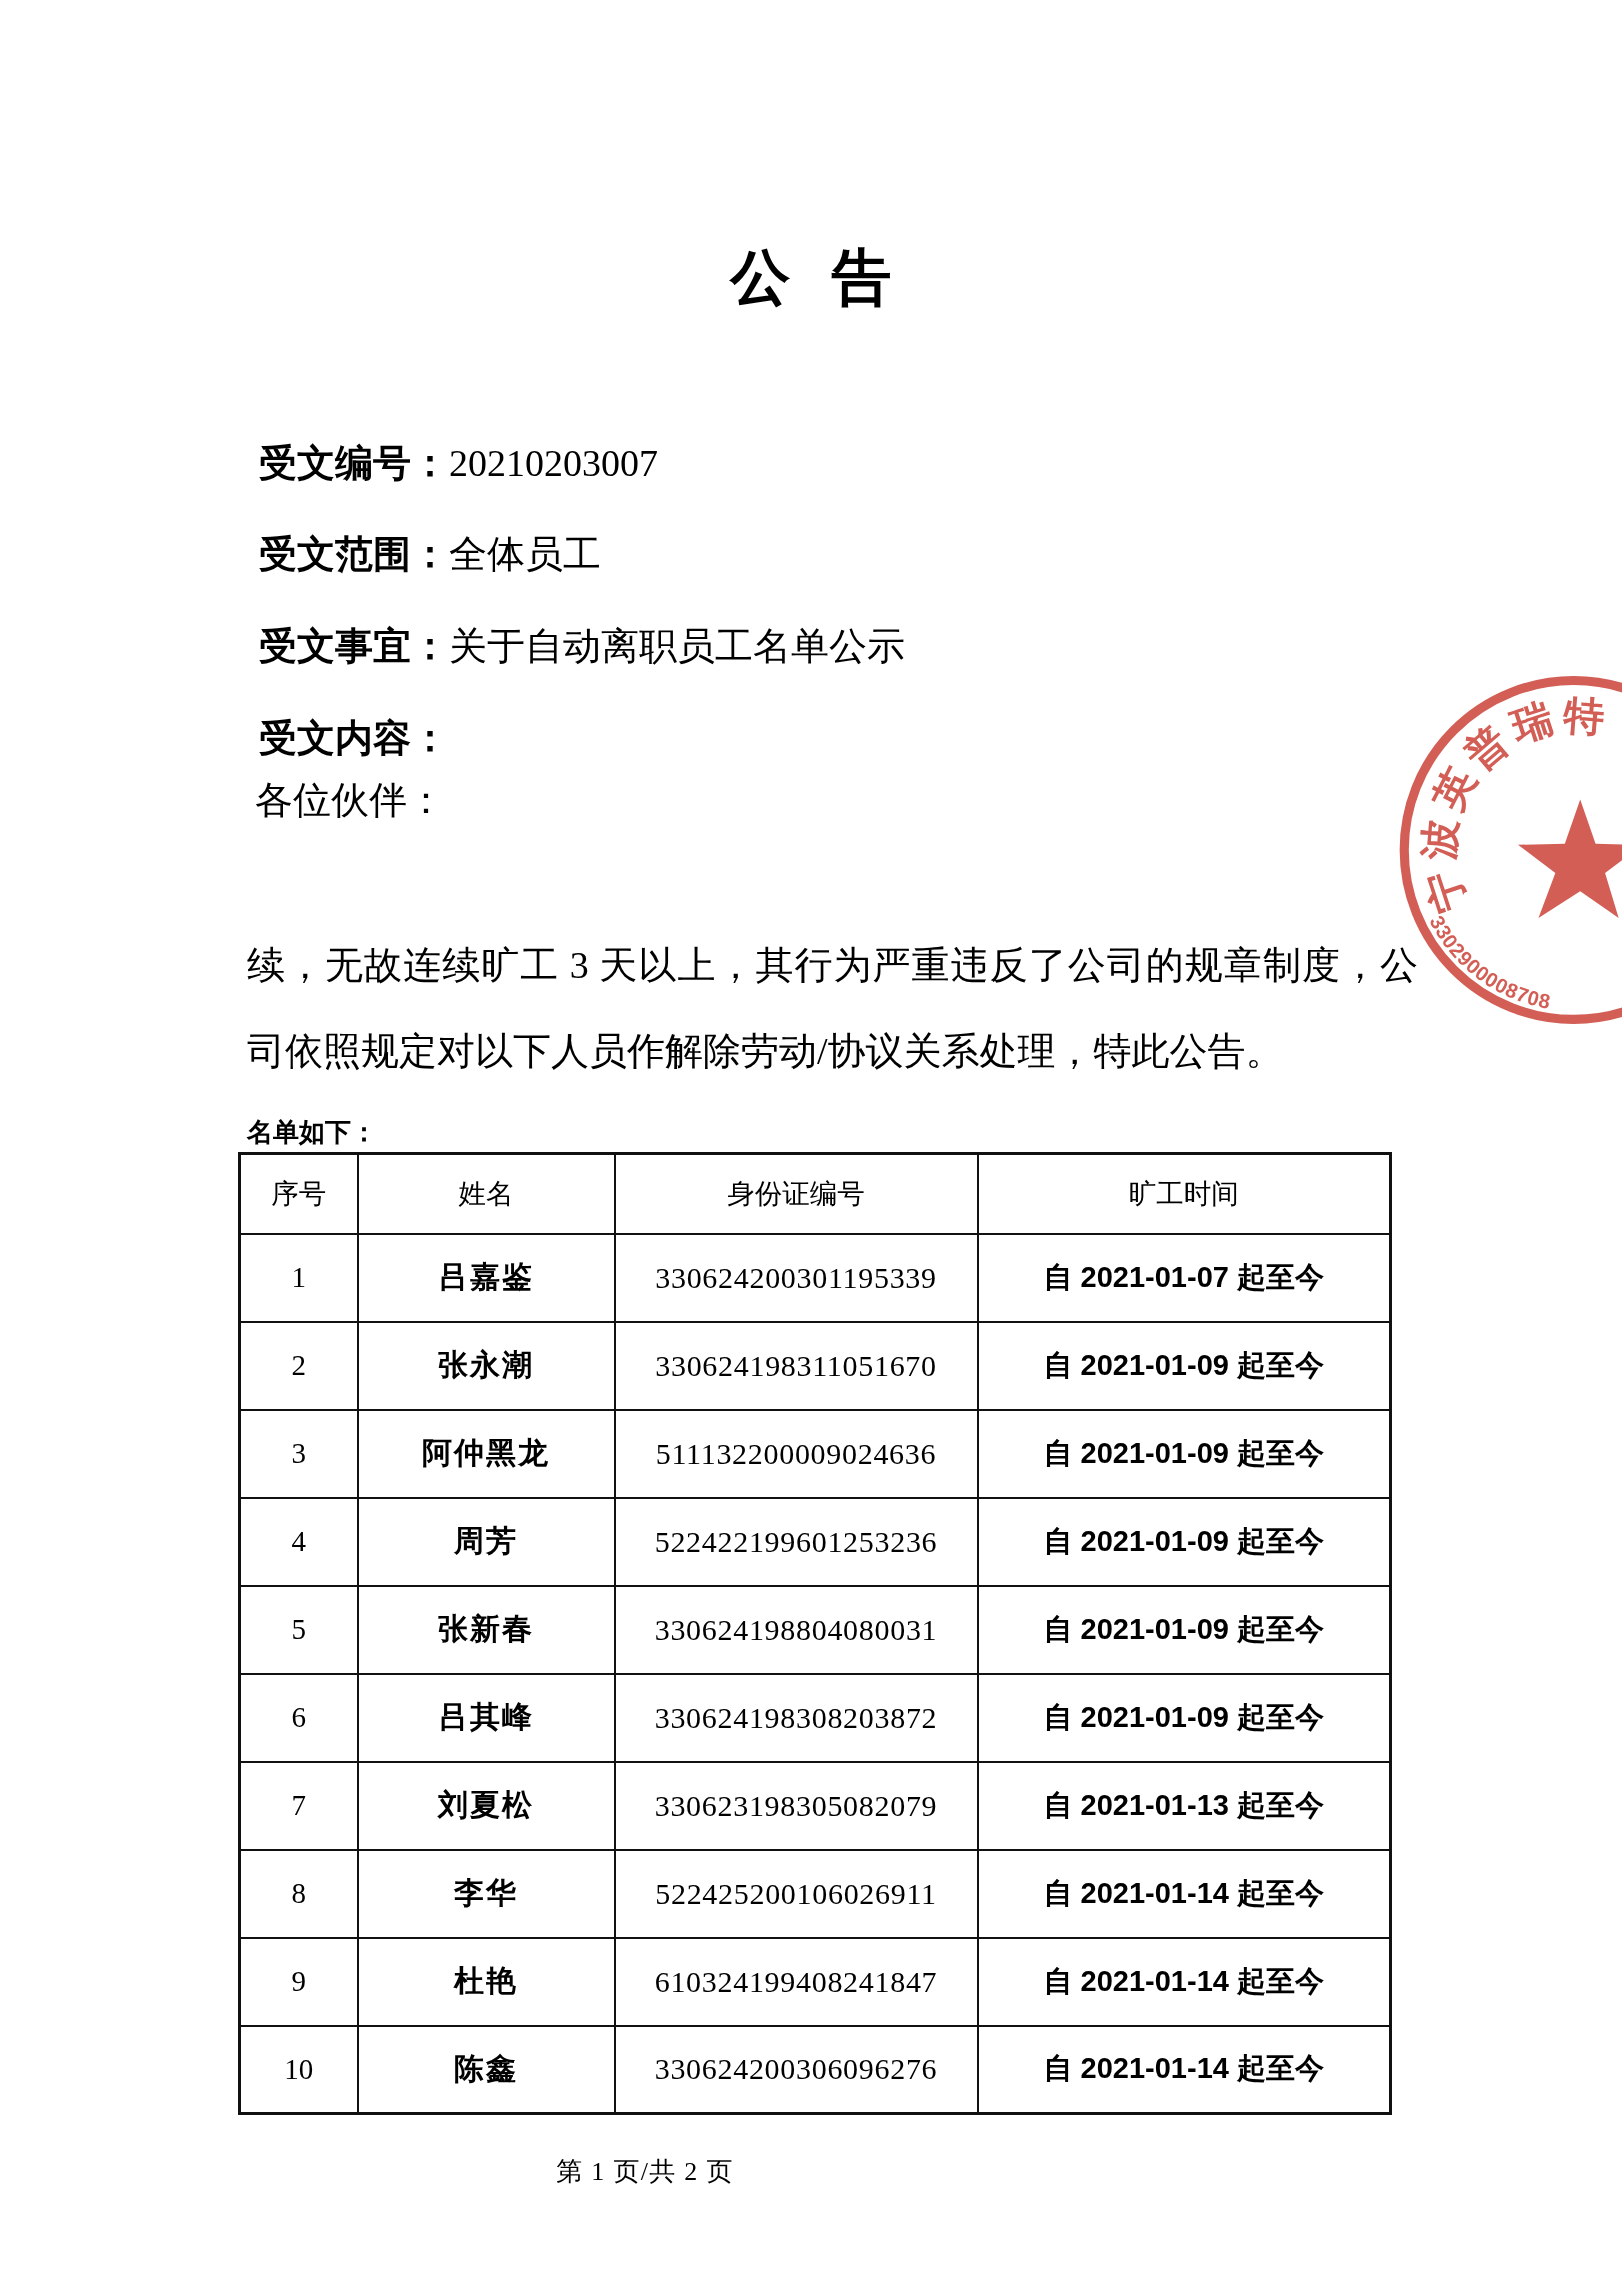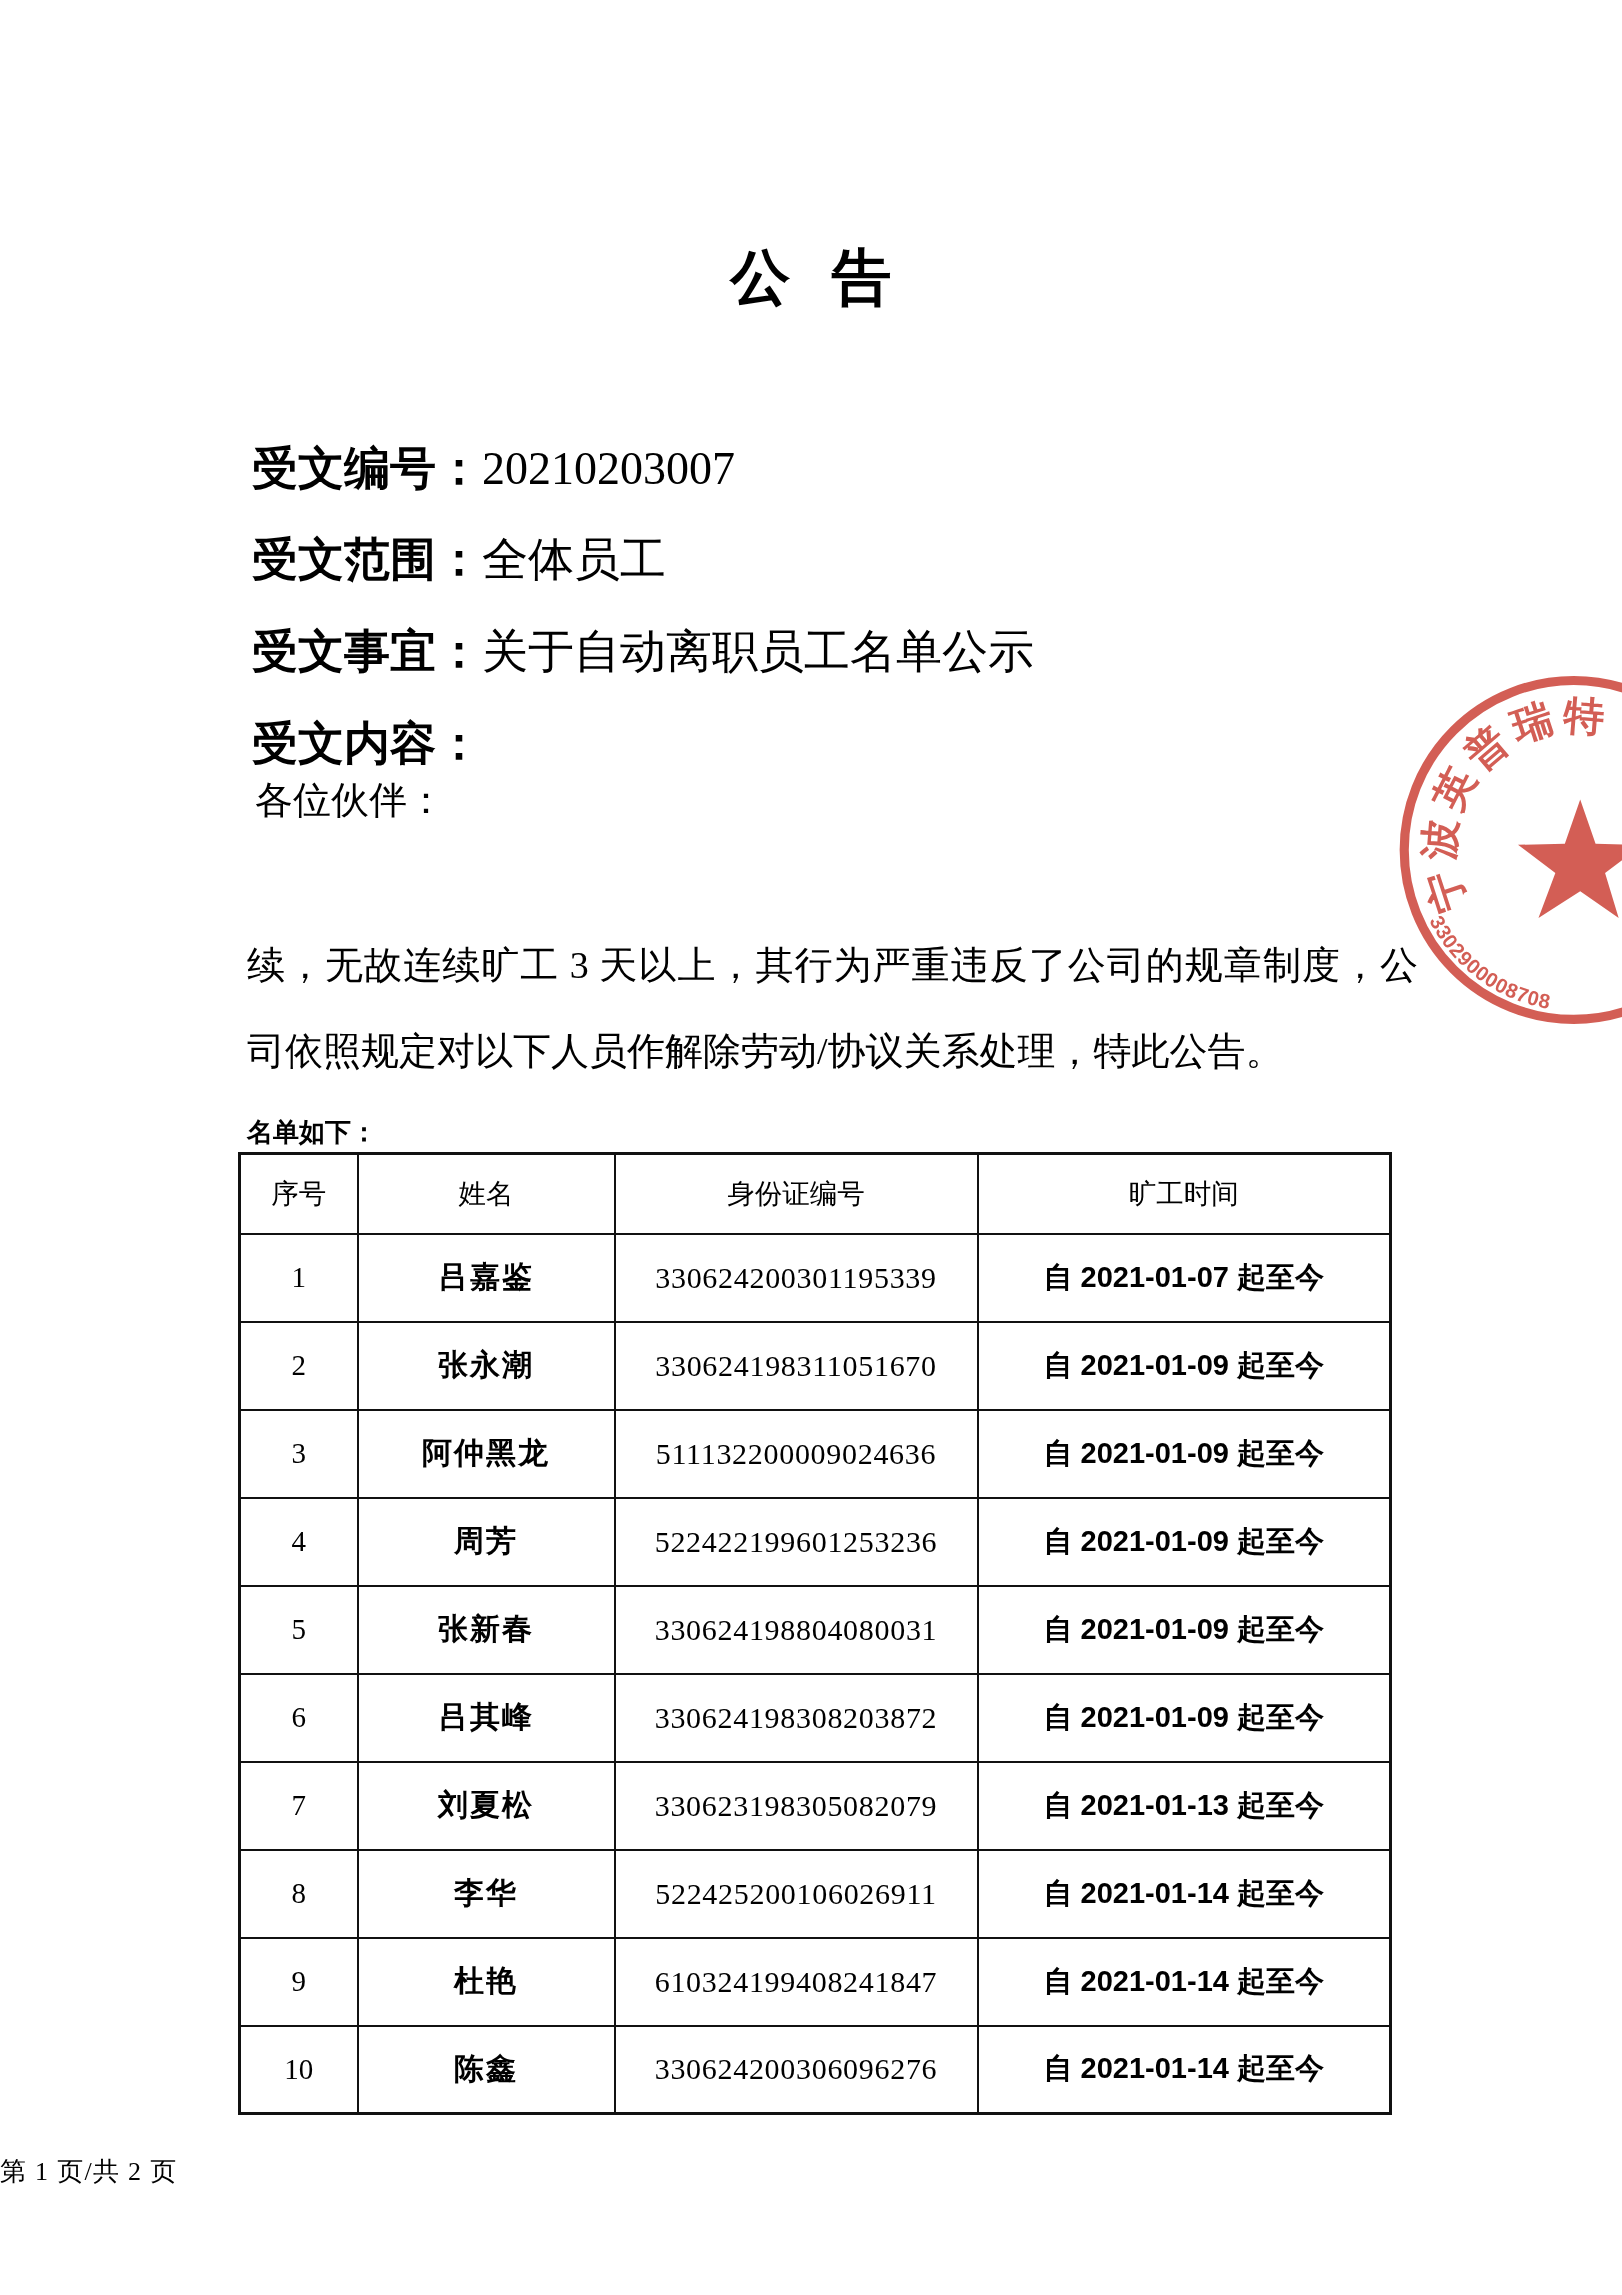--- a/index.html
+++ b/index.html
@@ -9,21 +9,21 @@
     position:relative;overflow:hidden;
   }
   .page{position:absolute;inset:0;width:1623px;height:2295px;background:#fff;overflow:hidden;margin-top:42px;}
 
   .doc-title{
     position:absolute;top:196px;left:0;width:1623px;
     text-align:center;font-size:60px;font-weight:bold;
     word-spacing:23.6px;letter-spacing:1.3px;
   }
 
-  .meta-line{position:absolute;left:252px;font-size:46px;white-space:nowrap;}
+  .meta-line{position:absolute;left:259px;font-size:38px;white-space:nowrap;}
   .meta-label{font-weight:bold;}
   .meta-value{font-weight:normal;}
   .meta-1{top:396px;}
   .meta-2{top:487px;}
   .meta-3{top:579px;}
   .meta-4{top:671px;}
 
   .greeting{position:absolute;left:255px;top:733px;font-size:38px;}
 
   .para-line{
@@ -51,21 +51,21 @@
   }
   table.roster thead tr{height:80px;}
   table.roster tbody tr{height:80px;}
   th.h-cell{font-size:27.5px;font-weight:normal;font-family:"Liberation Serif","DejaVu Serif",serif;}
   td.c-no{font-size:29px;font-family:"Liberation Serif","DejaVu Serif",serif;}
   td.c-name{font-size:30px;font-weight:bold;letter-spacing:2px;font-family:"Liberation Sans","DejaVu Sans",sans-serif;}
   td.c-id{font-size:30px;font-family:"Liberation Serif","DejaVu Serif",serif;letter-spacing:0.7px;}
   td.c-time{font-size:29px;font-weight:bold;font-family:"Liberation Sans","DejaVu Sans",sans-serif;}
 
   .page-footer{
-    position:absolute;left:0;top:2112px;width:1290px;text-align:left;
+    position:absolute;left:0;top:2112px;width:1290px;text-align:center;
     font-size:26px;letter-spacing:1.3px;
   }
 
   .stamp-svg{
     position:absolute;left:0;top:0;width:1623px;height:2295px;
     pointer-events:none;mix-blend-mode:multiply;opacity:0.85;
   }
   .stamp-char{
     font-family:"Liberation Sans","DejaVu Sans",sans-serif;
     font-size:62px;font-weight:bold;

